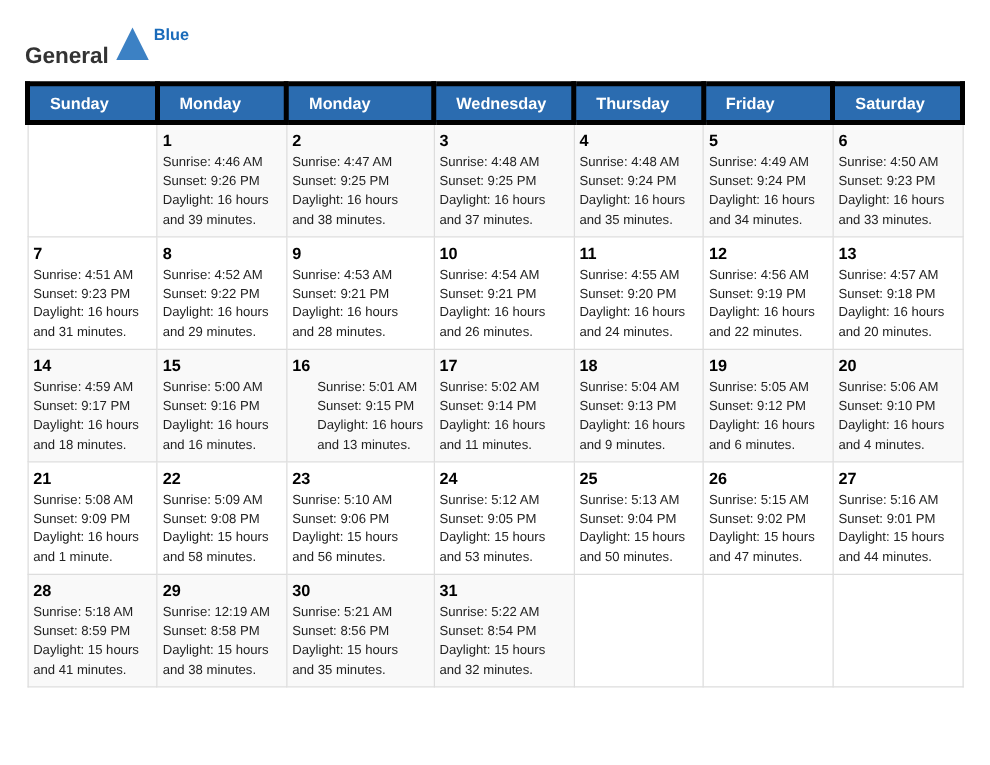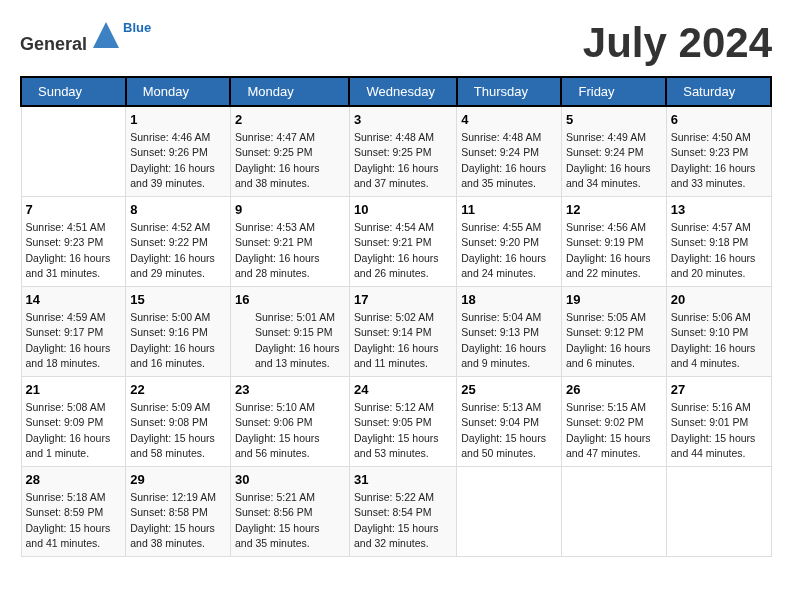--- a/index.html
+++ b/index.html
@@ -54,22 +54,22 @@
       font-size: 11px;
     }
     .calendar-table thead tr {
       background-color: #2b6cb0;
       color: #fff;
     }
     .calendar-table thead th {
       padding: 6px 16px;
       text-align: left;
       font-size: 13px;
-      font-weight: normal;
-      border: 2px solid #000000;
+      font-weight: bold;
+      border: 4px solid #000000;
     }
     .calendar-table tbody tr {
       border-bottom: 1px solid #ddd;
     }
     .calendar-table tbody td {
       padding: 5px 4px;
       vertical-align: top;
       border: 1px solid #ddd;
       min-width: 100px;
       height: 90px;
@@ -99,21 +99,20 @@
 <div class="header-section">
   <div class="logo">
     <span>
       <span class="logo-text-general">General</span><svg class="logo-icon" viewBox="0 0 30 30" xmlns="http://www.w3.org/2000/svg">
         <polygon points="15,2 28,28 2,28" fill="#1a6bba" opacity="0.85"></polygon>
       </svg>
     </span>
     <span class="logo-text-blue" style="margin-left:2px;">Blue</span>
   </div>
   <div class="title-section">
-    <div class="month-year">July 2024</div>
   </div>
 </div>
 
 <table class="calendar-table">
   <thead>
     <tr>
     <th>Sunday</th>
         <th>Monday</th>
         <th>Monday</th>
         <th>Wednesday</th>

